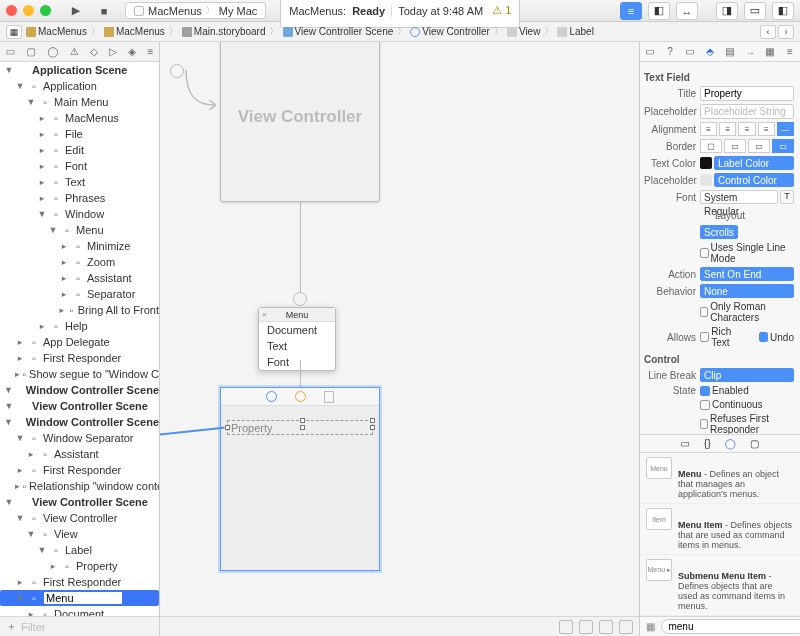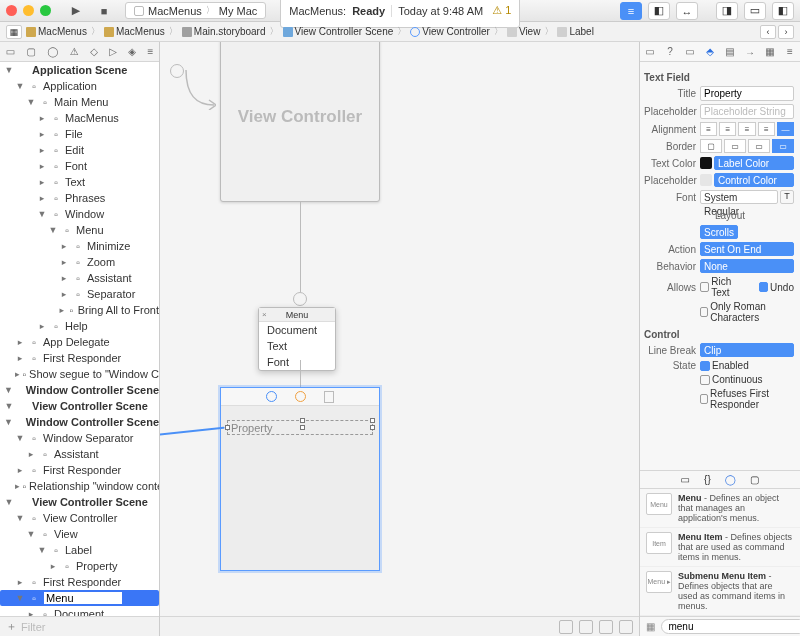--- a/index.html
+++ b/index.html
@@ -86,21 +86,21 @@
 .formrow select,.formrow .popup{flex:1;border:1px solid #4a90f7;background:#4a90f7;color:#fff;border-radius:2px;padding:0 3px;font-size:10px;height:14px;line-height:14px;}
 .formrow .popwhite{flex:1;border:1px solid #ccc;background:#fff;border-radius:2px;padding:0 3px;font-size:10px;height:14px;line-height:14px;}
 .formrow .cb{width:10px;height:10px;border:1px solid #999;border-radius:2px;display:inline-block;}
 .formrow .cb.on{background:#4a90f7;border-color:#4a90f7;}
 .library{border-top:1px solid #d6d6d6;}
 .library .lib-tabs{height:18px;display:flex;align-items:center;justify-content:center;gap:14px;border-bottom:1px solid #d6d6d6;}
 .library .lib-tabs span{font-size:10px;}
 .library .lib-tabs span.on{color:#2a6fe0;}
 .libitem{display:flex;gap:6px;padding:4px 6px;border-bottom:1px solid #eee;}
 .libitem .thumb{width:26px;height:22px;background:#fff;border:1px solid #ccc;border-radius:2px;font-size:7px;display:flex;align-items:center;justify-content:center;color:#888;}
-.libitem .txt{flex:1;font-size:9px;color:#555;}
+.libitem .txt{flex:1;font-size:9px;color:#555;margin-top:12px;}
 .libitem .txt b{color:#333;}
 .libsearch{height:20px;border-top:1px solid #d6d6d6;display:flex;align-items:center;padding:0 6px;gap:6px;}
 .libsearch input{flex:1;border:1px solid #ccc;border-radius:8px;padding:1px 6px;font-size:10px;}
 svg{display:block;}
 ::placeholder{color:#bbb;}
 </style>
 </head>
 <body>
 
 <div class="titlebar">
@@ -500,49 +500,56 @@
         <span style="width:14px;height:14px;border:1px solid #ccc;border-radius:2px;text-align:center;font-size:9px;">T</span>
           </div>
         </div>
 
       <div class="formrow" style="margin-top:6px;flex-direction:column;">
           <span class="lbl">Layout</span>
         <div class="val">
             <span class="popup">Scrolls</span>
           </div>
         </div>
+      <div class="formrow">
+          <span class="lbl"></span>
+          <div class="val">
+            <span class="cb"></span>
+            <span>Uses Single Line Mode</span>
+          </div>
+        </div>
 
       <div class="formrow">
           <span class="lbl">Action</span>
         <div class="val">
             <span class="popup">Sent On End Editing</span>
           </div>
         </div>
 
       <div class="formrow">
           <span class="lbl">Behavior</span>
         <div class="val">
             <span class="popup">None</span>
           </div>
         </div>
 
+      <div class="formrow">
+          <span class="lbl"></span>
+          <div class="val">
+            <span class="cb"></span>
+            <span>Only Roman Characters</span>
+          </div>
+        </div>
       <div class="formrow">
           <span class="lbl">Allows</span>
         <div class="val">
             <span class="cb"></span>
             <span>Rich Text</span>
         <span class="cb on" style="margin-left:8px;"></span>
             <span>Undo</span>
-          </div>
-        </div>
-      <div class="formrow">
-          <span class="lbl"></span>
-          <div class="val">
-            <span class="cb"></span>
-            <span>Only Roman Characters</span>
           </div>
         </div>
 
       <div class="section-title">Control</div>
 
       <div class="formrow">
           <span class="lbl">Line Break</span>
         <div class="val">
             <span class="popup">Clip</span>
           </div>

